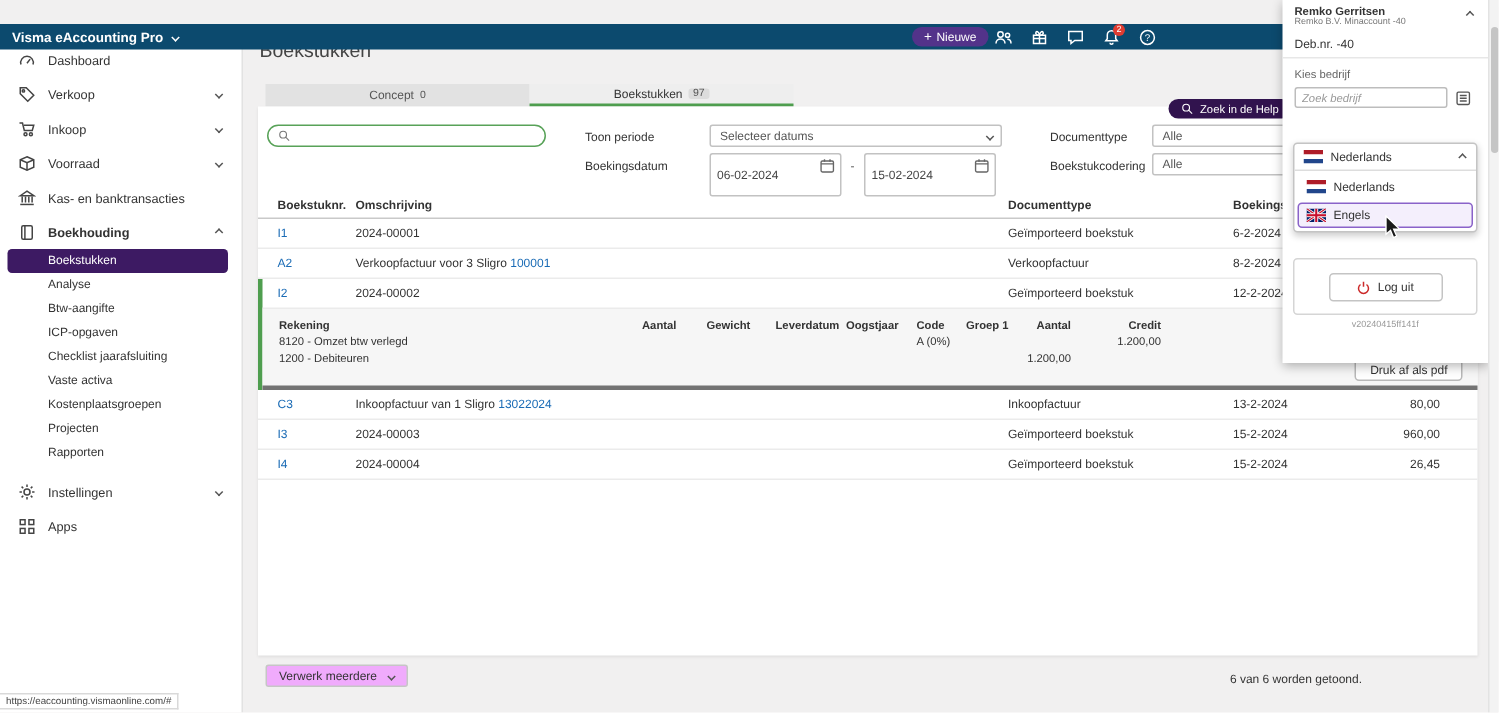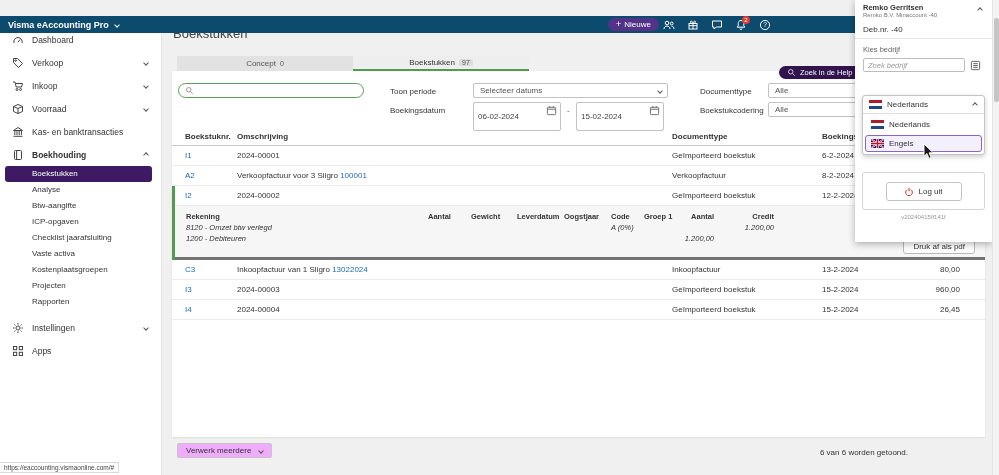--- a/index.html
+++ b/index.html
@@ -61,21 +61,21 @@
 .trow{display:grid;grid-template-columns:52px 435px 150px 88px 50px;padding-left:13px;align-items:center;height:20px;border-bottom:1px solid #ebebeb;font-size:8px;}
 .thead{position:absolute;left:0;top:57px;width:100%;height:18px;font-weight:bold;border-bottom:1px solid #c9c9c9;color:#333;}
 .tbody{position:absolute;left:0;top:75px;width:100%;}
 .cell-amount{text-align:right;}
 .rowlink{color:#1a6bb5;cursor:pointer;}
 .expanded-group{border-left:3px solid #4f9e4f;}
 .expanded-group .trow{padding-left:10px;}
 .detail{position:relative;background:#f6f6f6;height:54px;padding-top:4px;border-bottom:3px solid #737373;}
 .dgrid{display:grid;grid-template-columns:242px 43px 46px 47px 47px 33px 30px 40px 60px;padding-left:11px;font-size:7.5px;align-items:center;}
 .dhead{font-weight:bold;height:12px;color:#333;}
-.drow{height:11px;color:#333;font-style:italic;}
+.drow{height:11px;color:#333;}
 .dright{text-align:right;}
 .pdf-btn{position:absolute;right:10px;bottom:3px;height:16px;padding:0 9px;border:1px solid #b9b9b9;border-radius:3px;background:#fff;font-size:8px;color:#333;cursor:pointer;font-family:inherit;}
 
 
 .bulk-btn{position:absolute;left:177px;top:443px;height:15px;border:1px solid #c6c6c6;border-radius:2px;background:#f0abfc;font-size:8px;color:#333;display:flex;align-items:center;gap:8px;padding:0 8px;cursor:pointer;z-index:1;}
 .count-text{position:absolute;right:91px;top:448px;font-size:8px;color:#333;z-index:1;}
 
 
 .user-panel{position:absolute;left:855px;top:0;width:137px;height:242px;background:#fff;box-shadow:0 2px 7px rgba(0,0,0,.3);z-index:20;font-size:8px;color:#333;}
 .up-name{padding:3px 8px 2px;cursor:pointer;}

